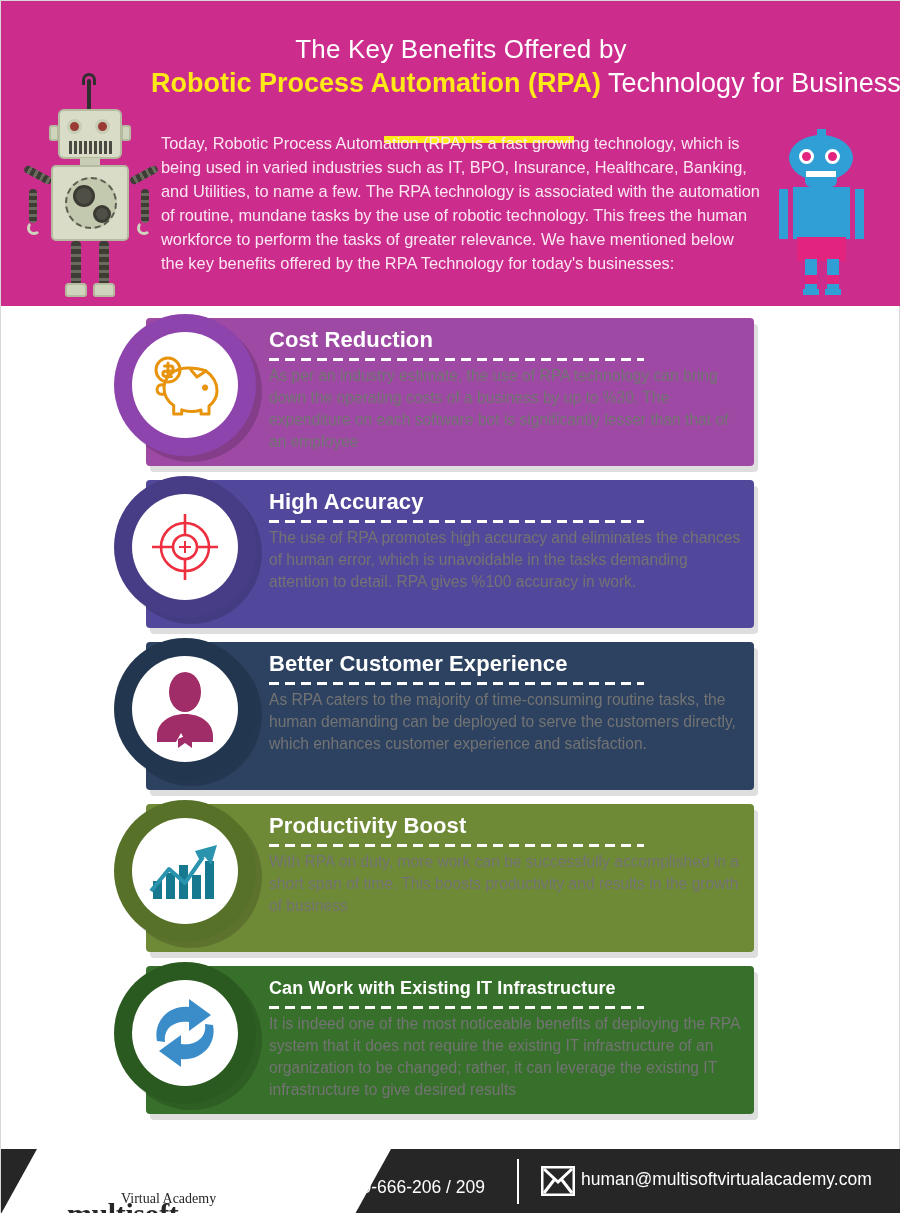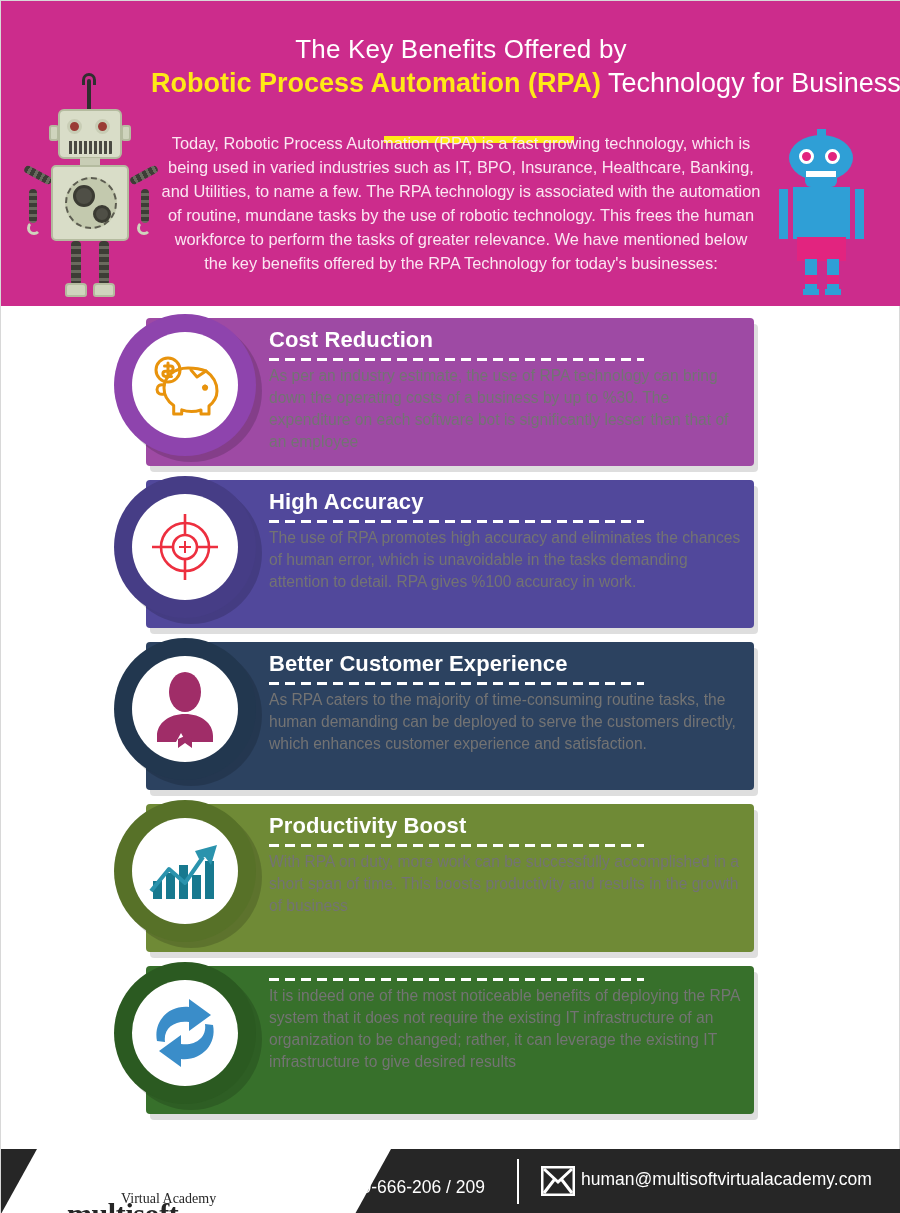--- a/index.html
+++ b/index.html
@@ -25,21 +25,21 @@
   }
   .title-line2 { font-size:27px; line-height:36px; white-space:nowrap; }
   .title-hl { color:#ffe916; font-weight:bold; }
   .title-rest { color:#ffffff; }
   .title-rule {
     position:absolute; left:233px; top:103px; width:190px; height:7px;
     background:#ffe916;
   }
   .intro {
     position:absolute; left:160px; top:130px; width:600px;
-    text-align:center; color:#fbe6f2; font-size:16.4px; line-height:24px;
+    color:#fbe6f2; font-size:16.4px; line-height:24px;
   }
 
   
   .robot-l { position:absolute; left:24px; top:62px; width:130px; height:240px; }
   .rl-ant { position:absolute; left:62px; top:16px; width:4px; height:34px; background:#2f2f2f; border-radius:2px; }
   .rl-antball { position:absolute; left:57px; top:10px; width:14px; height:12px; border:3px solid #2f2f2f; border-bottom:none;
                 border-radius:9px 9px 0 0; }
   .rl-head { position:absolute; left:33px; top:46px; width:64px; height:50px; background:#d9ddc8;
              border:2px solid #b4bb9f; border-radius:6px; }
   .rl-ear-l { position:absolute; left:24px; top:62px; width:10px; height:16px; background:#cfd4bd; border:2px solid #b4bb9f; border-radius:3px;}
@@ -308,20 +308,21 @@
       <div class="icon-ring" style="background:#2b5a21"></div>
       <div class="icon-inner">
         <svg width="76" height="76" viewBox="0 0 76 76">
           <g fill="#3a8dc9">
             <path d="M10 46 C6 26 22 10 42 12 l0 -8 l22 16 l-22 16 l0 -9 C28 25 16 33 18 47 Z"></path>
             <path d="M66 30 C70 50 54 66 34 64 l0 8 l-22 -16 l22 -16 l0 9 c14 2 26 -6 24 -20 Z"></path>
           </g>
         </svg>
       </div>
       <div class="card-text">
+        <div class="card-title small">Can Work with Existing IT Infrastructure</div>
         <div class="dash"></div>
         <div class="card-body">It is indeed one of the most noticeable benefits of deploying the RPA system that it does not require the existing IT infrastructure of an organization to be changed; rather, it can leverage the existing IT infrastructure to give desired results</div>
       </div>
     </div>
 
   </div>
 
   <div class="footer">
     <div class="logo-wrap">
       <div class="logo-main">multisoft</div>

